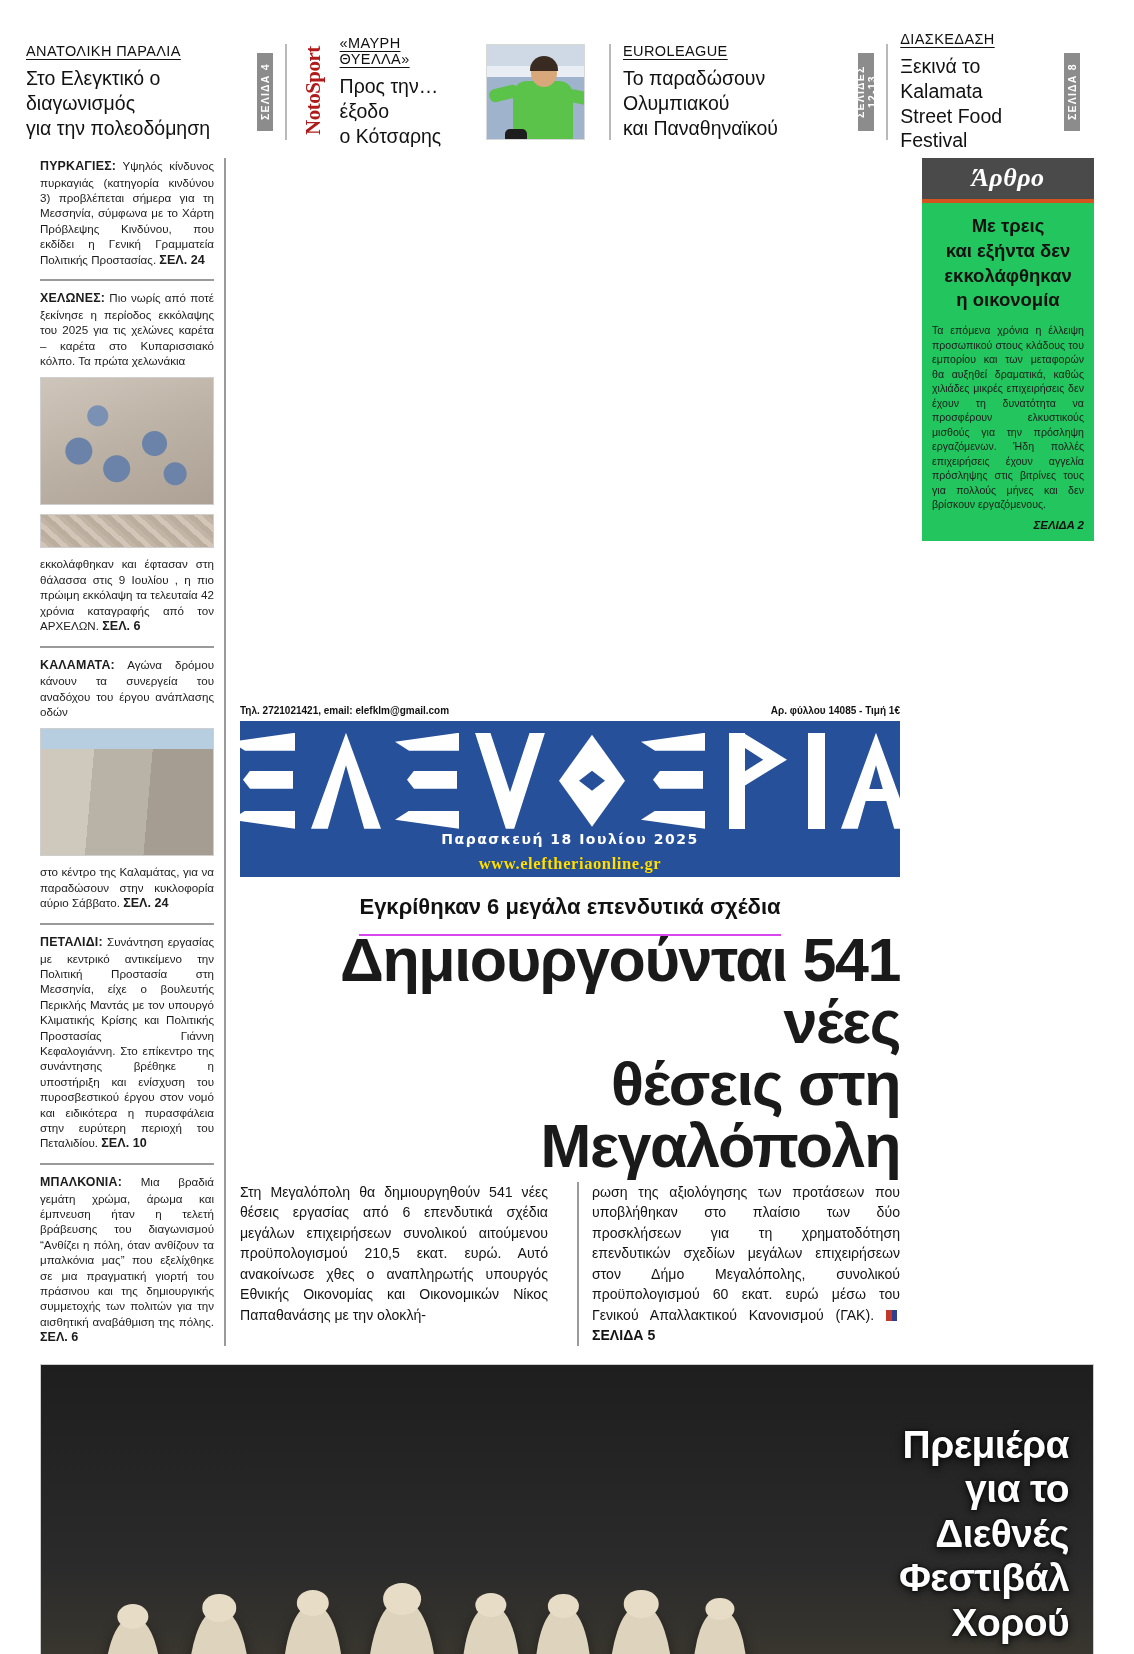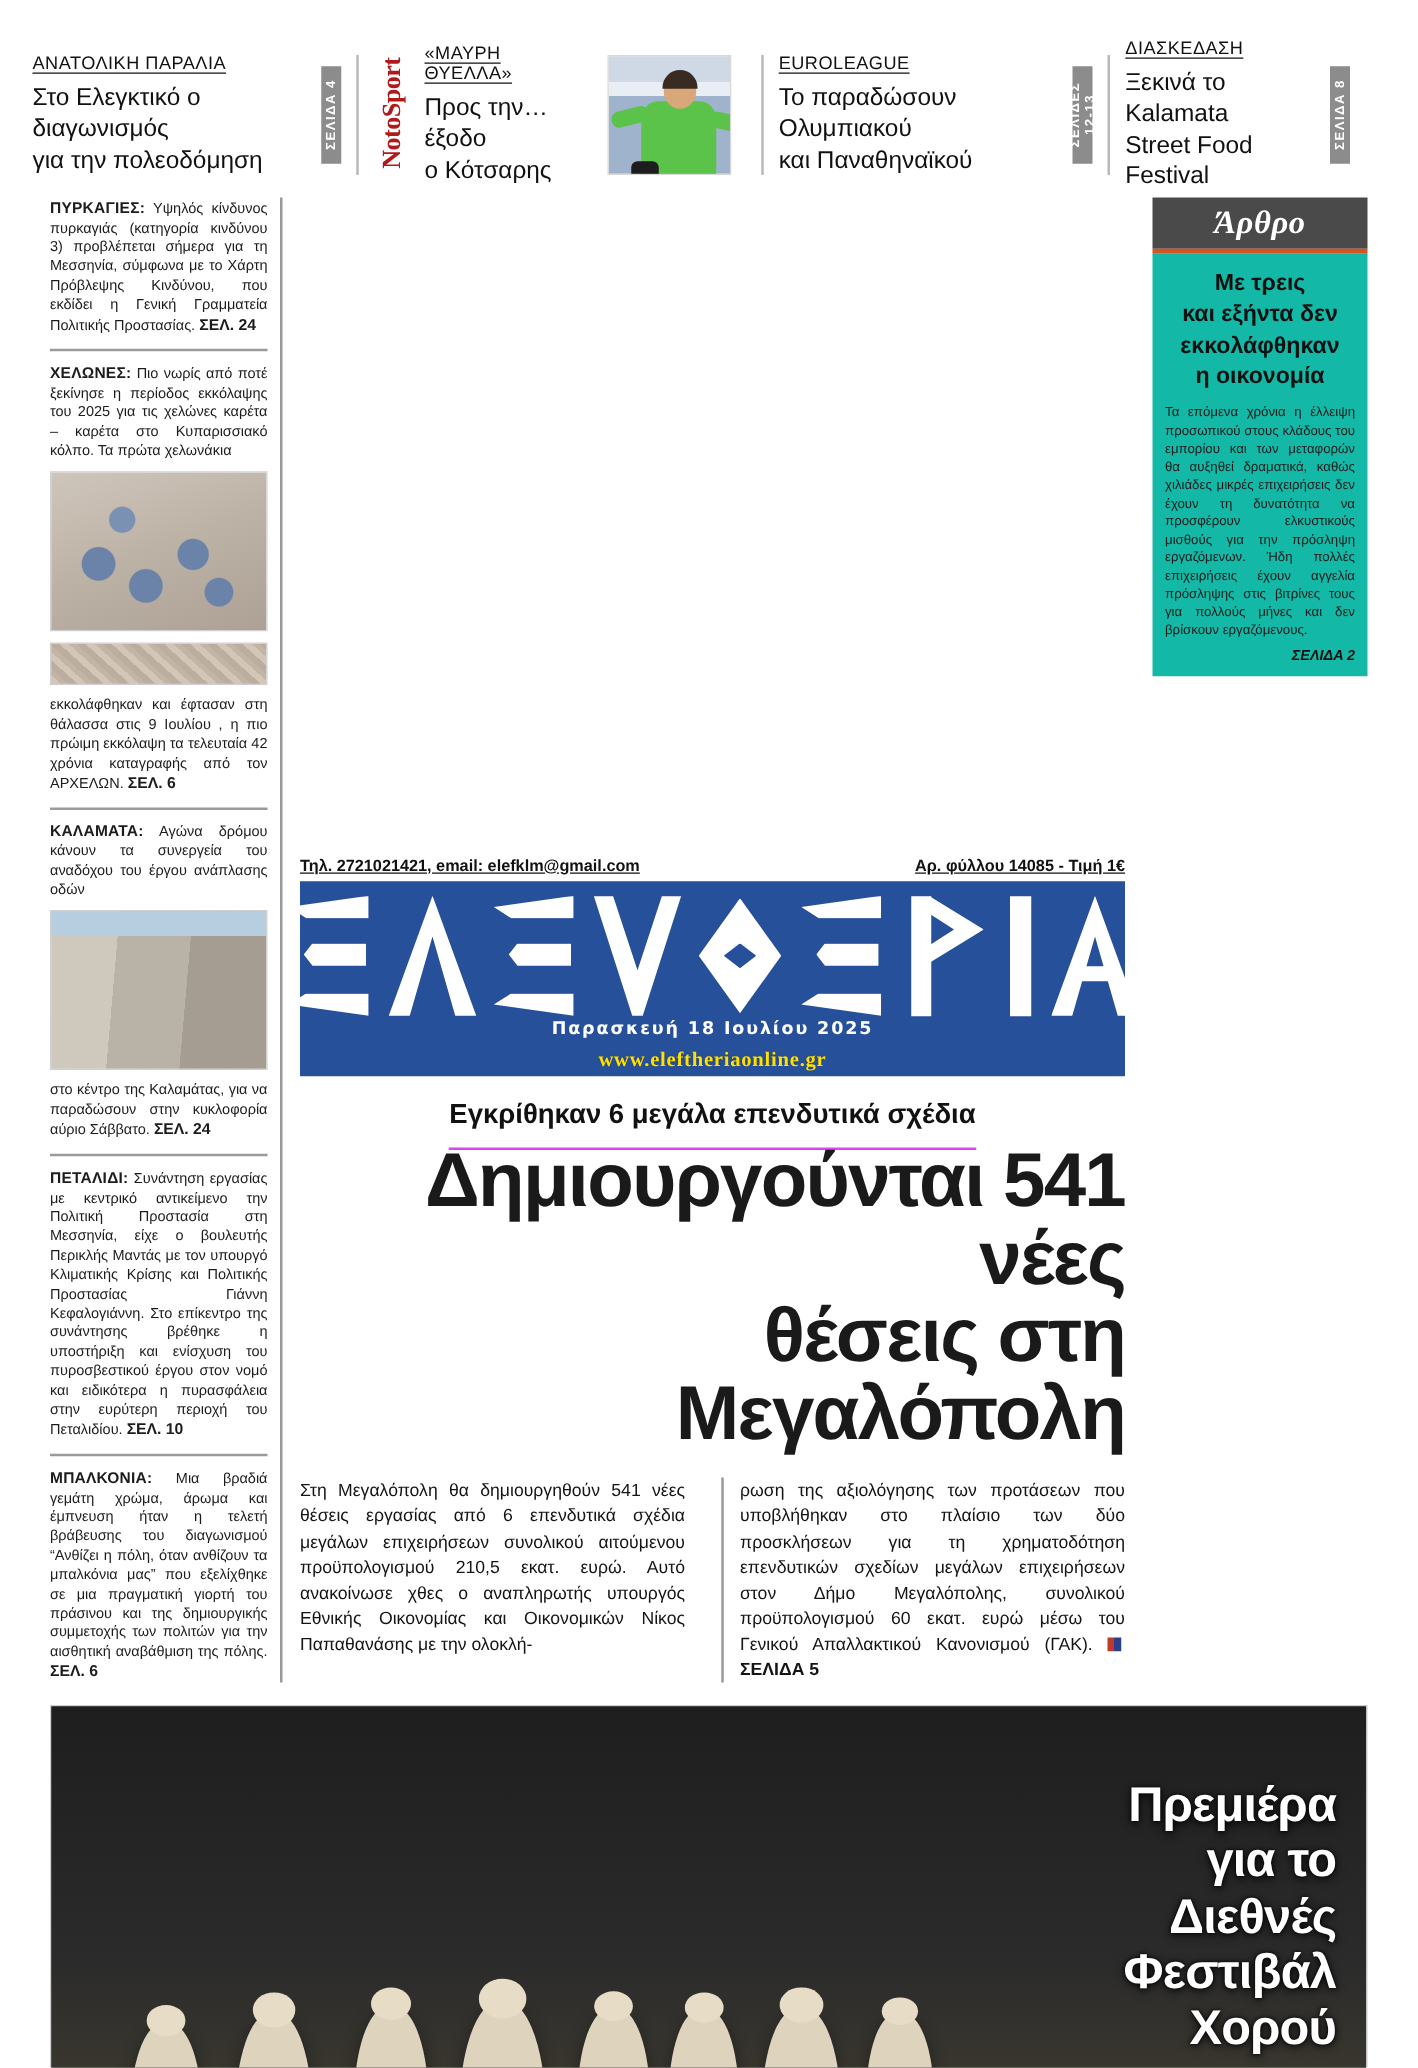--- a/index.html
+++ b/index.html
@@ -95,21 +95,21 @@
   .ph-sand {
     background:
       repeating-linear-gradient(42deg,#d3c6b8 0 5px,#c3b5a6 5px 9px,#bcae9f 9px 14px),
       linear-gradient(#cdbfb0,#bdaf9f);
   }
 
   
   .center { flex:1 1 auto; padding:0 10px 0 14px; min-width:0; }
 
   .headinfo { display:flex; justify-content:space-between; align-items:flex-end;
-    font-size:13px; font-weight:bold; color:#111; padding:2px 0 5px 0;text-decoration:underline; }
+    font-size:10px; font-weight:bold; color:#111; padding:2px 0 5px 0; }
 
   .masthead { background:#27509b; height:156px; position:relative;
     display:flex; flex-direction:column; align-items:center; justify-content:flex-start;
     padding-top:8px; }
   .logo { display:flex; align-items:center; justify-content:center; gap:4px;
     height:104px; }
   .glyph { position:relative; width:78px; height:100px; }
   
   .g-e::before, .g-e::after {
     content:""; position:absolute; background:#fff;
@@ -158,37 +158,37 @@
     font-family:Liberation Serif, serif; margin-top:7px;
     text-shadow:0 0 1px rgba(0,0,0,.4); }
 
   .overline { text-align:center; font-size:22px; font-weight:bold;
     margin:17px 0 5px 0; }
   .overline span { border-bottom:2px solid #d946ef; padding-bottom:15px;margin-top:47px; }
 
   .bighead { text-align:right; font-size:61px; line-height:1.02; font-weight:bold;
     letter-spacing:-1.4px; margin:9px 0 2px 0; color:#1a1a1a; }
 
-  .lede { display:flex; gap:16px; margin-top:20px; }
+  .lede { display:flex; gap:16px; margin-top:4px; }
   .lede-col { flex:1 1 0; font-size:14.1px; line-height:1.46; text-align:justify;
     color:#141414; min-width:0; }
   .lede-col:first-child { padding-right:13px; }
   .lede-col:last-child { padding-left:13px; border-left:2px solid #9a9a9a; }
   .sqmark { display:inline-block; width:11px; height:11px;
     background:linear-gradient(90deg,#c0392b 50%, #2b3f8c 50%); margin-right:3px;
     vertical-align:-1px; }
   .lede-col b { font-weight:bold; }
 
   
   .artcol { width:172px; flex:0 0 172px; margin-left:12px; align-self:stretch; }
   .art-hdr { background:#4a4a4a; color:#fff; text-align:center;
     font-family:"Liberation Serif", serif; font-style:italic; font-weight:bold;
     font-size:26px; padding:5px 0 6px 0; letter-spacing:.5px; }
   .art-rule { height:4px; background:#d4541f; }
-  .art-body { background:#14b8a6; padding:11px 10px 10px 10px; }
+  .art-body { background:#22c55e; padding:11px 10px 10px 10px; }
   .art-title { text-align:center; font-size:18.5px; font-weight:bold;
     line-height:1.34; color:#111; }
   .art-text { font-size:10.6px; line-height:1.37; text-align:justify;
     margin-top:10px; color:#1c1c1c; }
   .art-page { text-align:right; font-style:italic; font-weight:bold;
     font-size:11.5px; margin-top:7px; }
 
   
   .photo-wrap { position:relative; margin:18px 0 0 0; height:510px;
     border:1px solid #cdcdcd; overflow:hidden;

